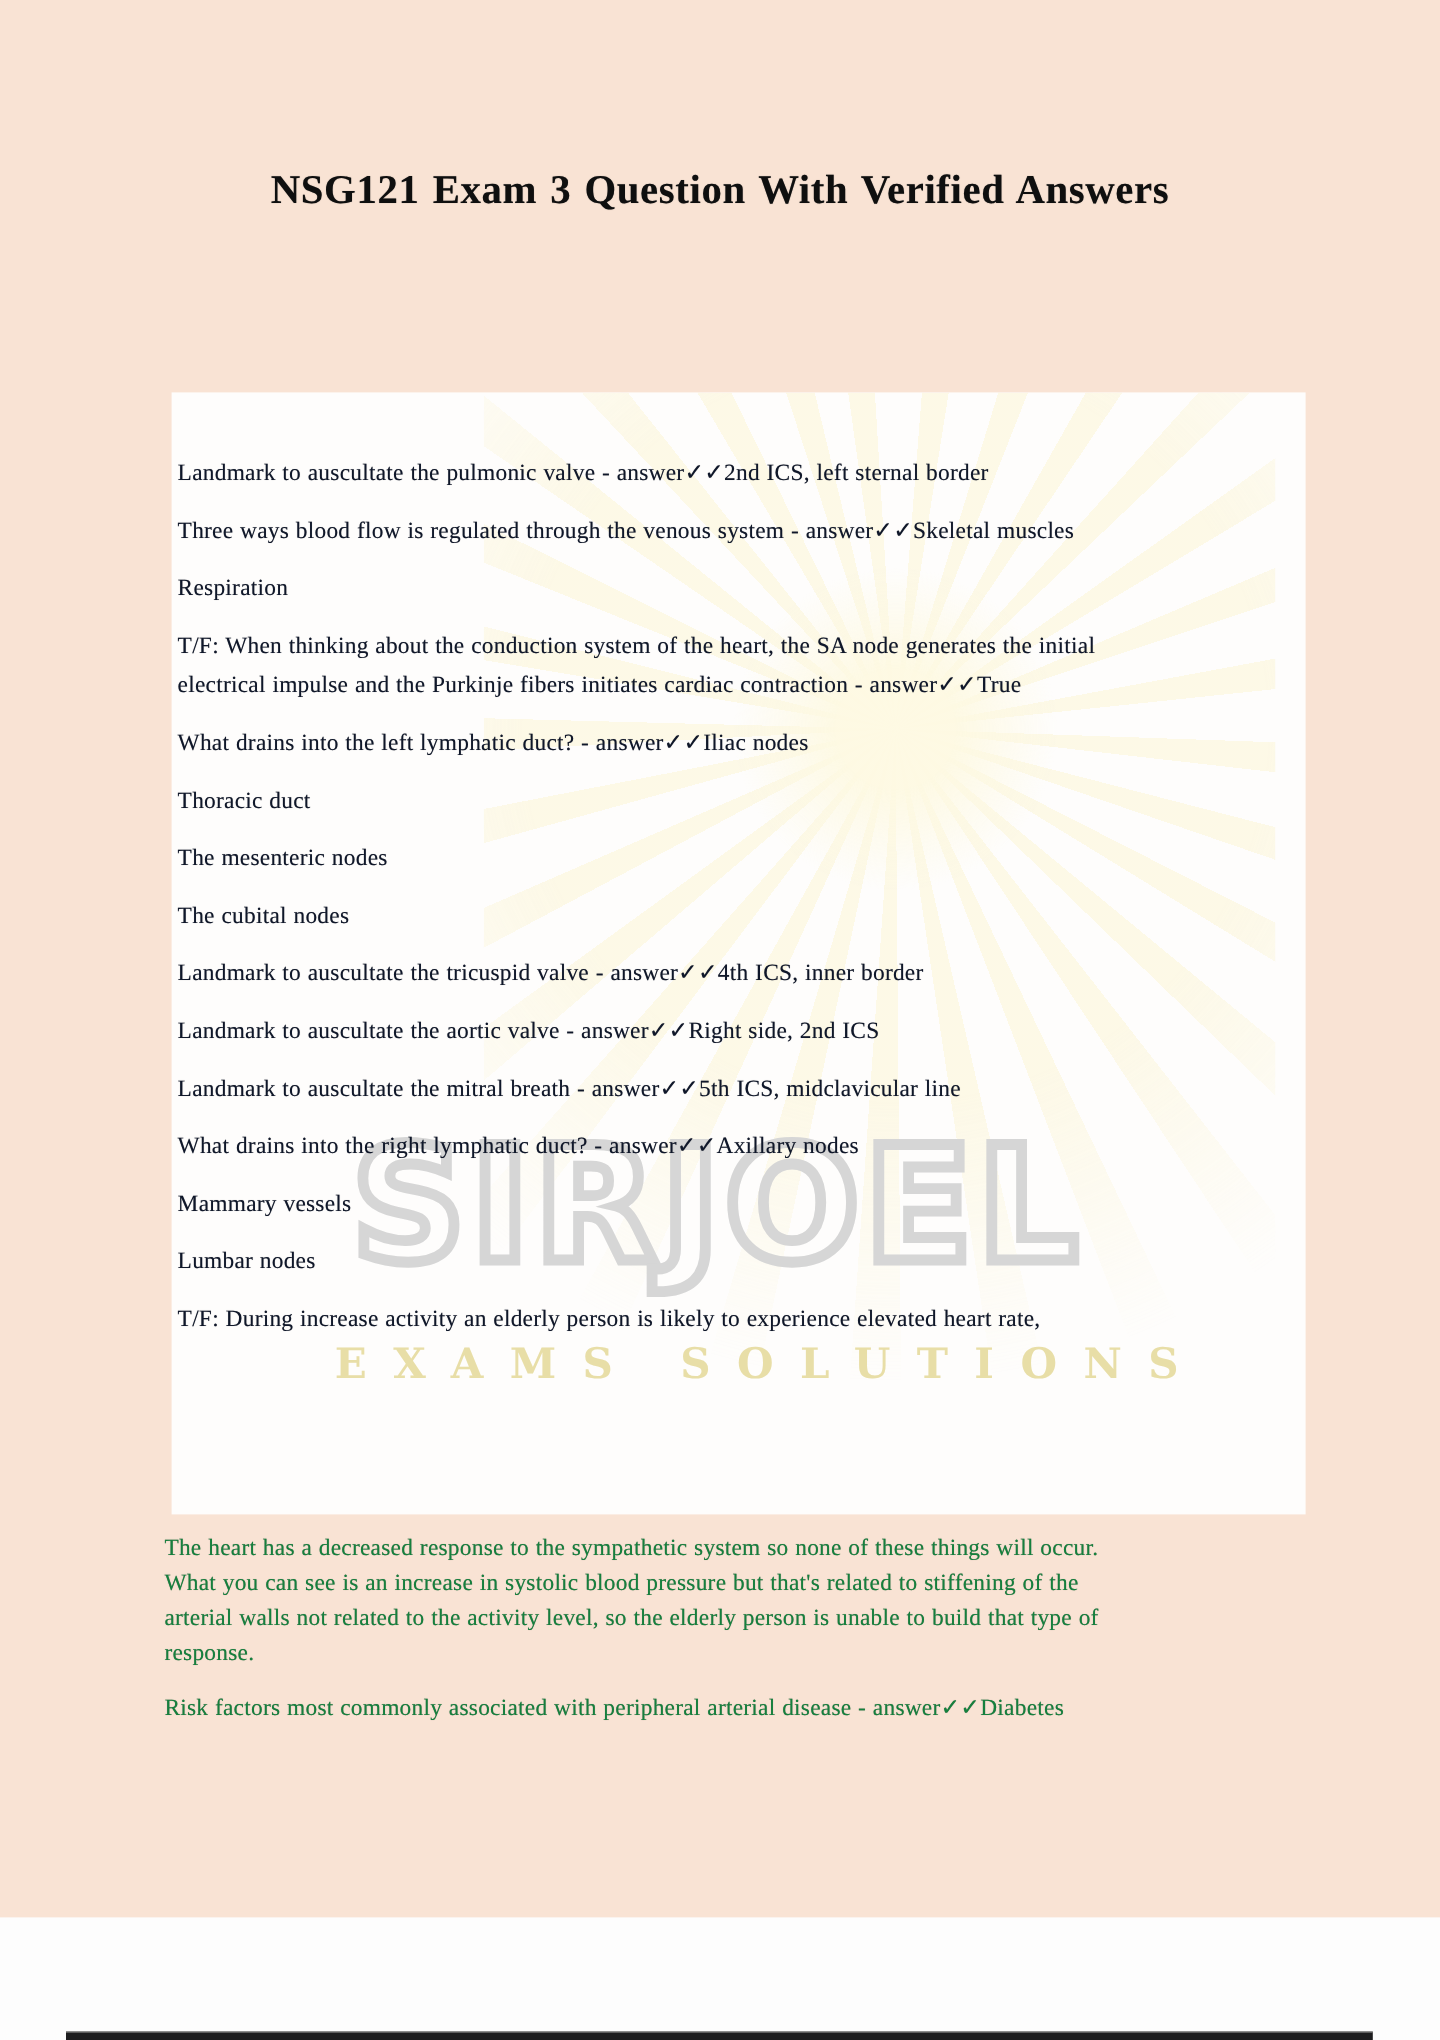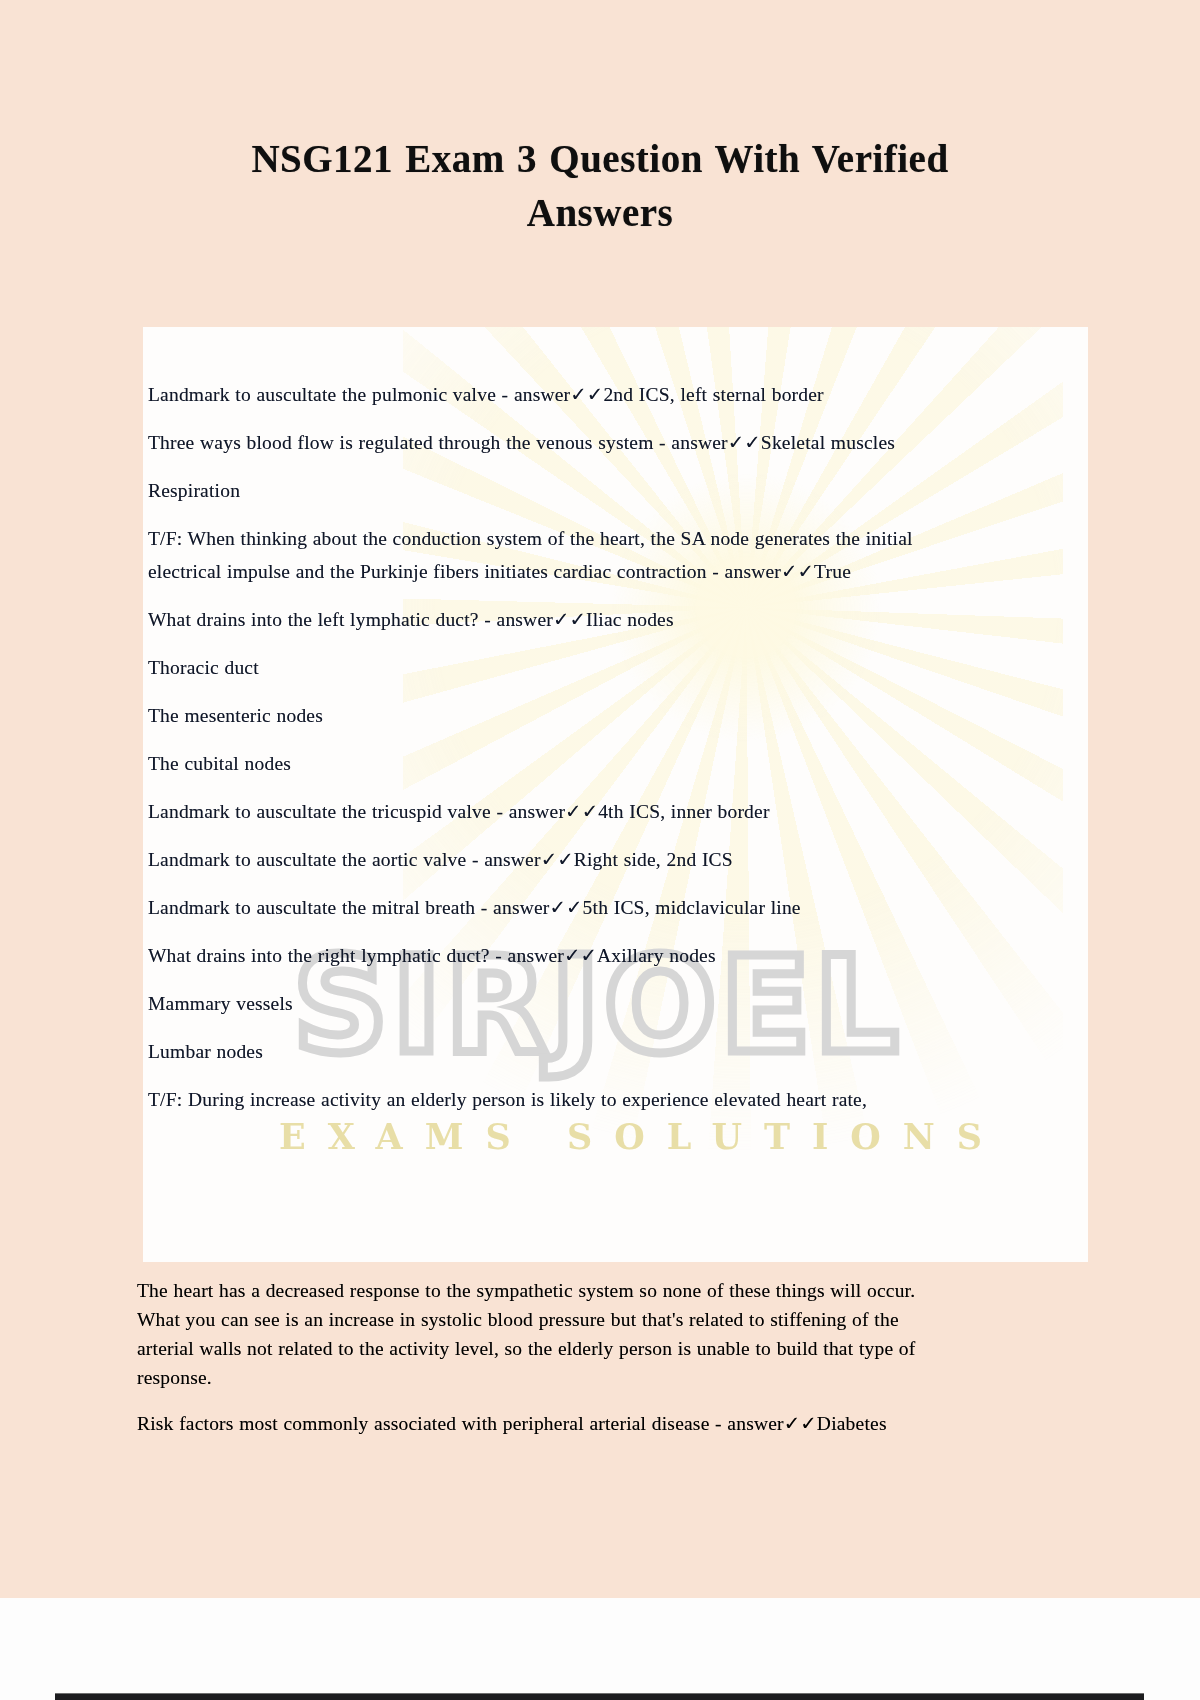--- a/index.html
+++ b/index.html
@@ -19,21 +19,21 @@
   .next-page-bar {
     position:absolute; left:55px; top:1693px; width:1089px; height:7px;
     background:#1d1d1f; border-top:1px solid #6f6f6f; box-sizing:border-box;
   }
   .doc-title {
     position:absolute; top:132px; left:0; width:1200px;
     text-align:center; z-index:3;
   }
   .doc-title span {
     display:inline-block; max-width:830px;
-    font-weight:bold; font-size:39px; line-height:54px; color:#0f0f0f;
+    font-weight:bold; font-size:34px; line-height:54px; color:#0f0f0f;
     letter-spacing:0.5px; word-spacing:2px;
     text-shadow:0 0 0.7px rgba(30,30,30,0.5);
   }
   .sheet {
     position:absolute; left:143px; top:327px; width:945px; height:935px;
     background:#fefdfc;
   }
   .sunburst {
     position:absolute; left:260px; top:0; width:660px; height:935px; z-index:0;
     background:
@@ -63,21 +63,21 @@
     margin:0 0 15px 0;
     font-size:19.5px; line-height:33px; color:#0f172a;
     letter-spacing:0.2px; word-spacing:0.5px;
     text-shadow:0 0 0.6px rgba(30,30,30,0.45);
   }
   .bottom-section {
     position:absolute; left:137px; top:1276px; width:950px; z-index:2;
   }
   .bottom-section p {
     margin:0 0 17px 0;
-    font-size:19.5px; line-height:29px; color:#000000;
+    font-size:19.5px; line-height:29px; color:#15803d;
     letter-spacing:0.2px; word-spacing:0.5px;
     text-shadow:0 0 0.6px rgba(30,30,30,0.45);
   }
   .line { display:block; white-space:nowrap; }
 </style>
 </head>
 <body>
 
 <div class="page-bg"></div>
 <div class="viewer-strip"></div>

